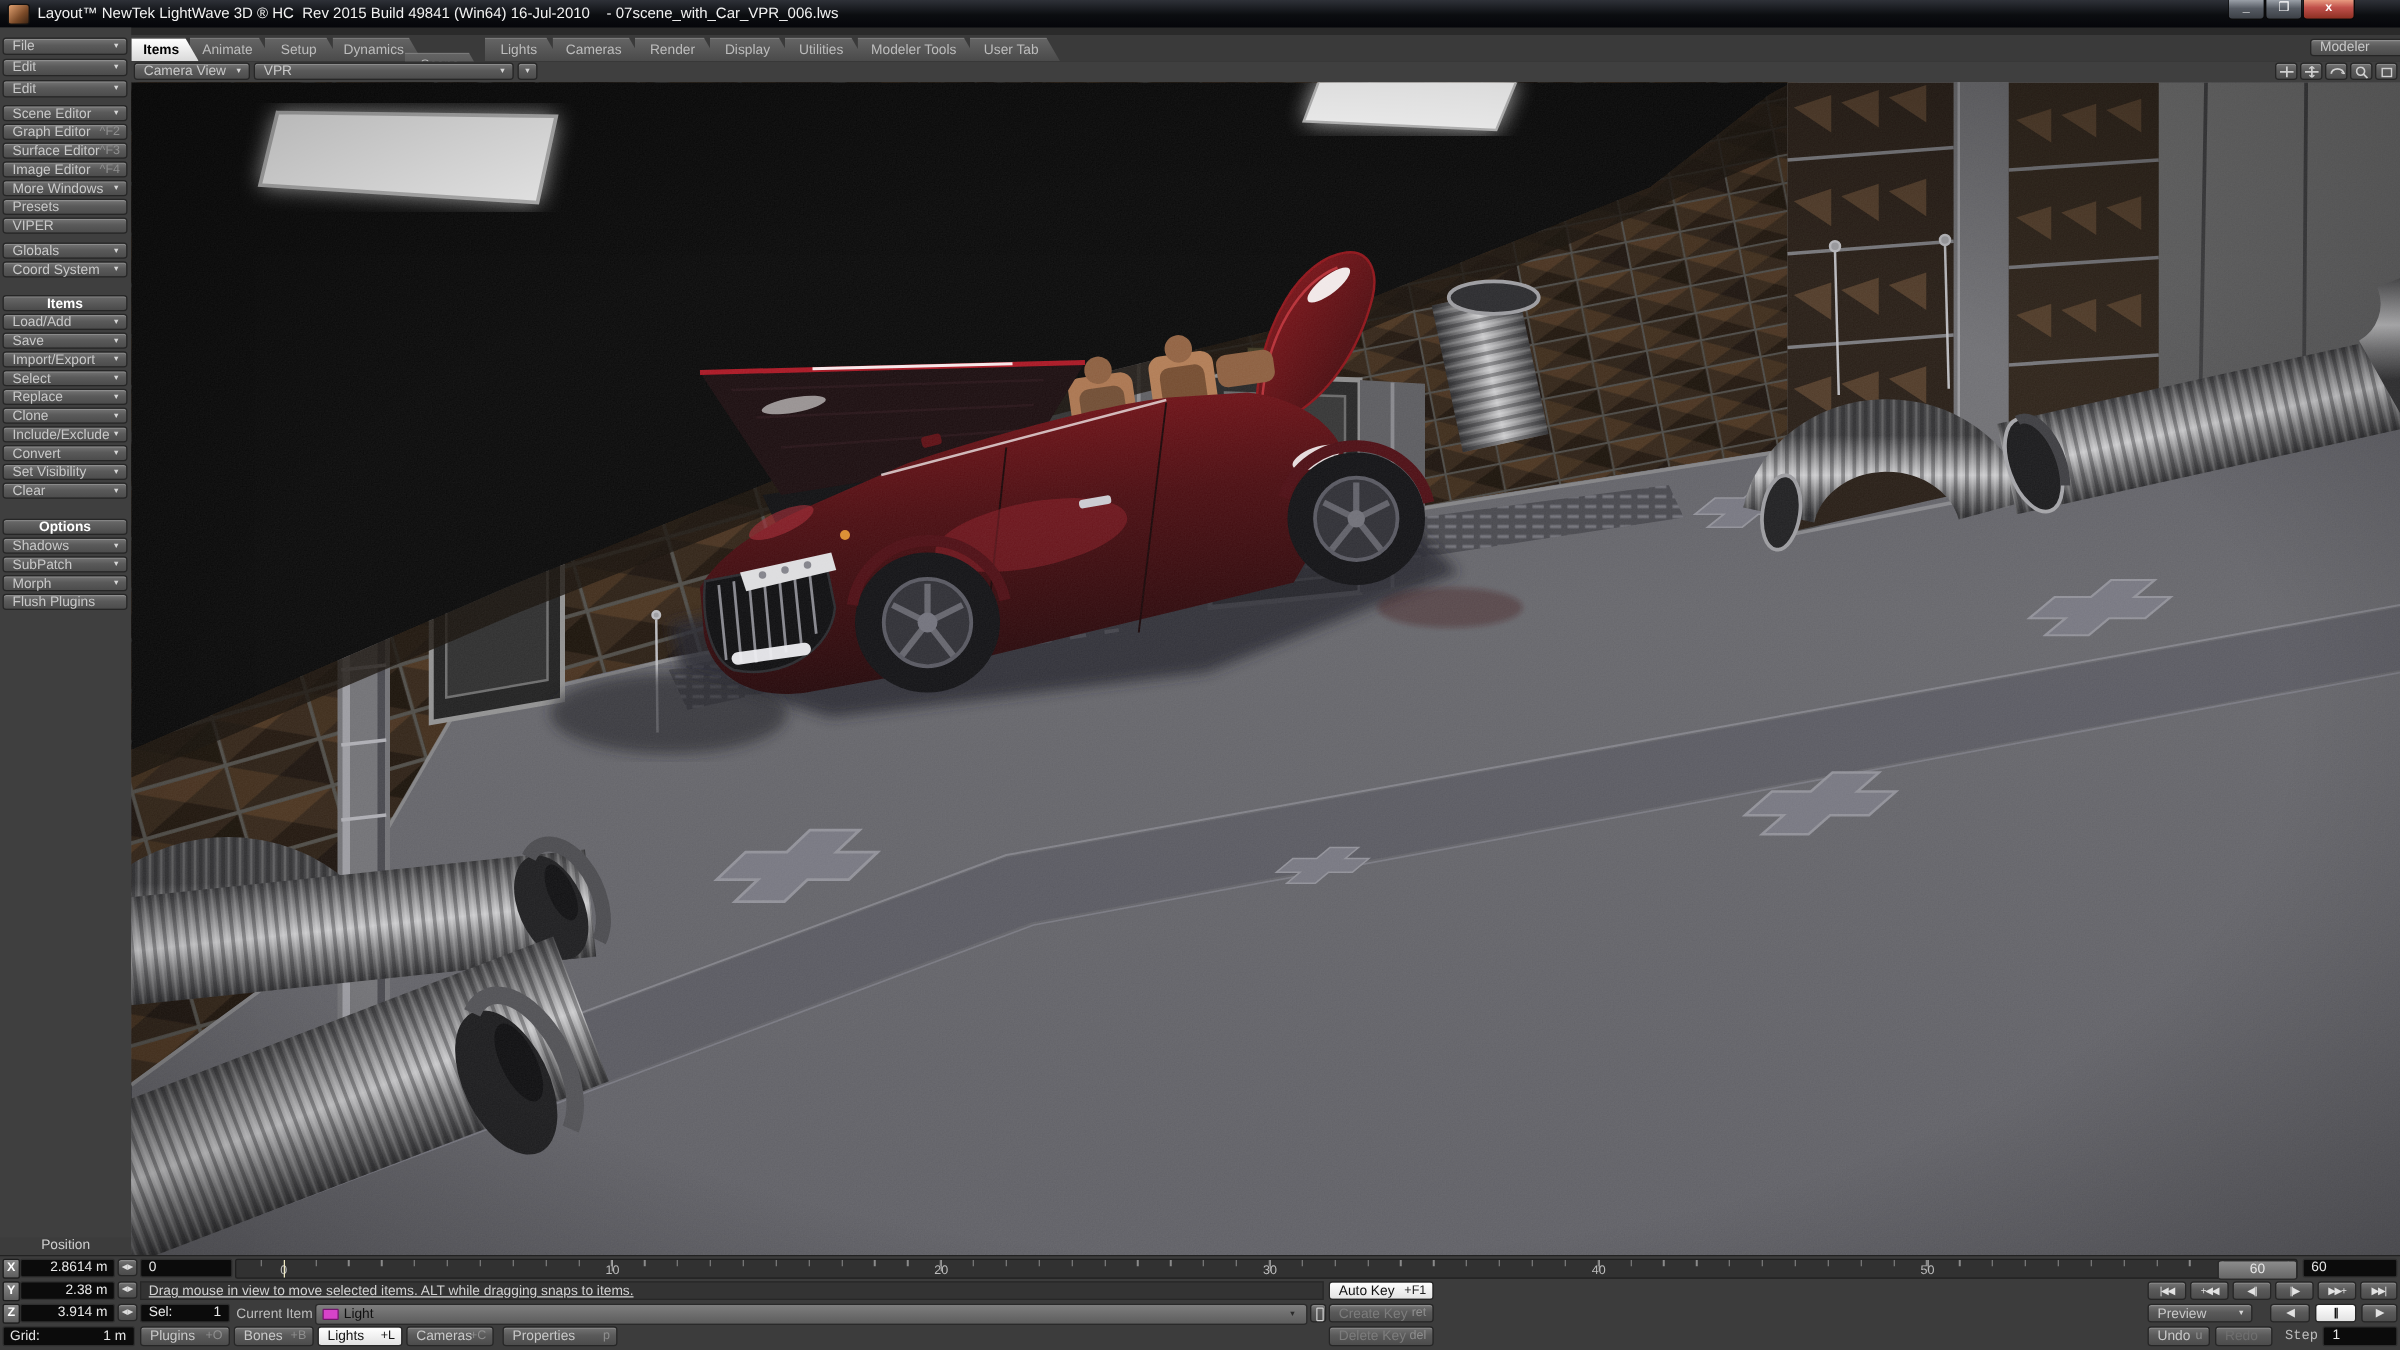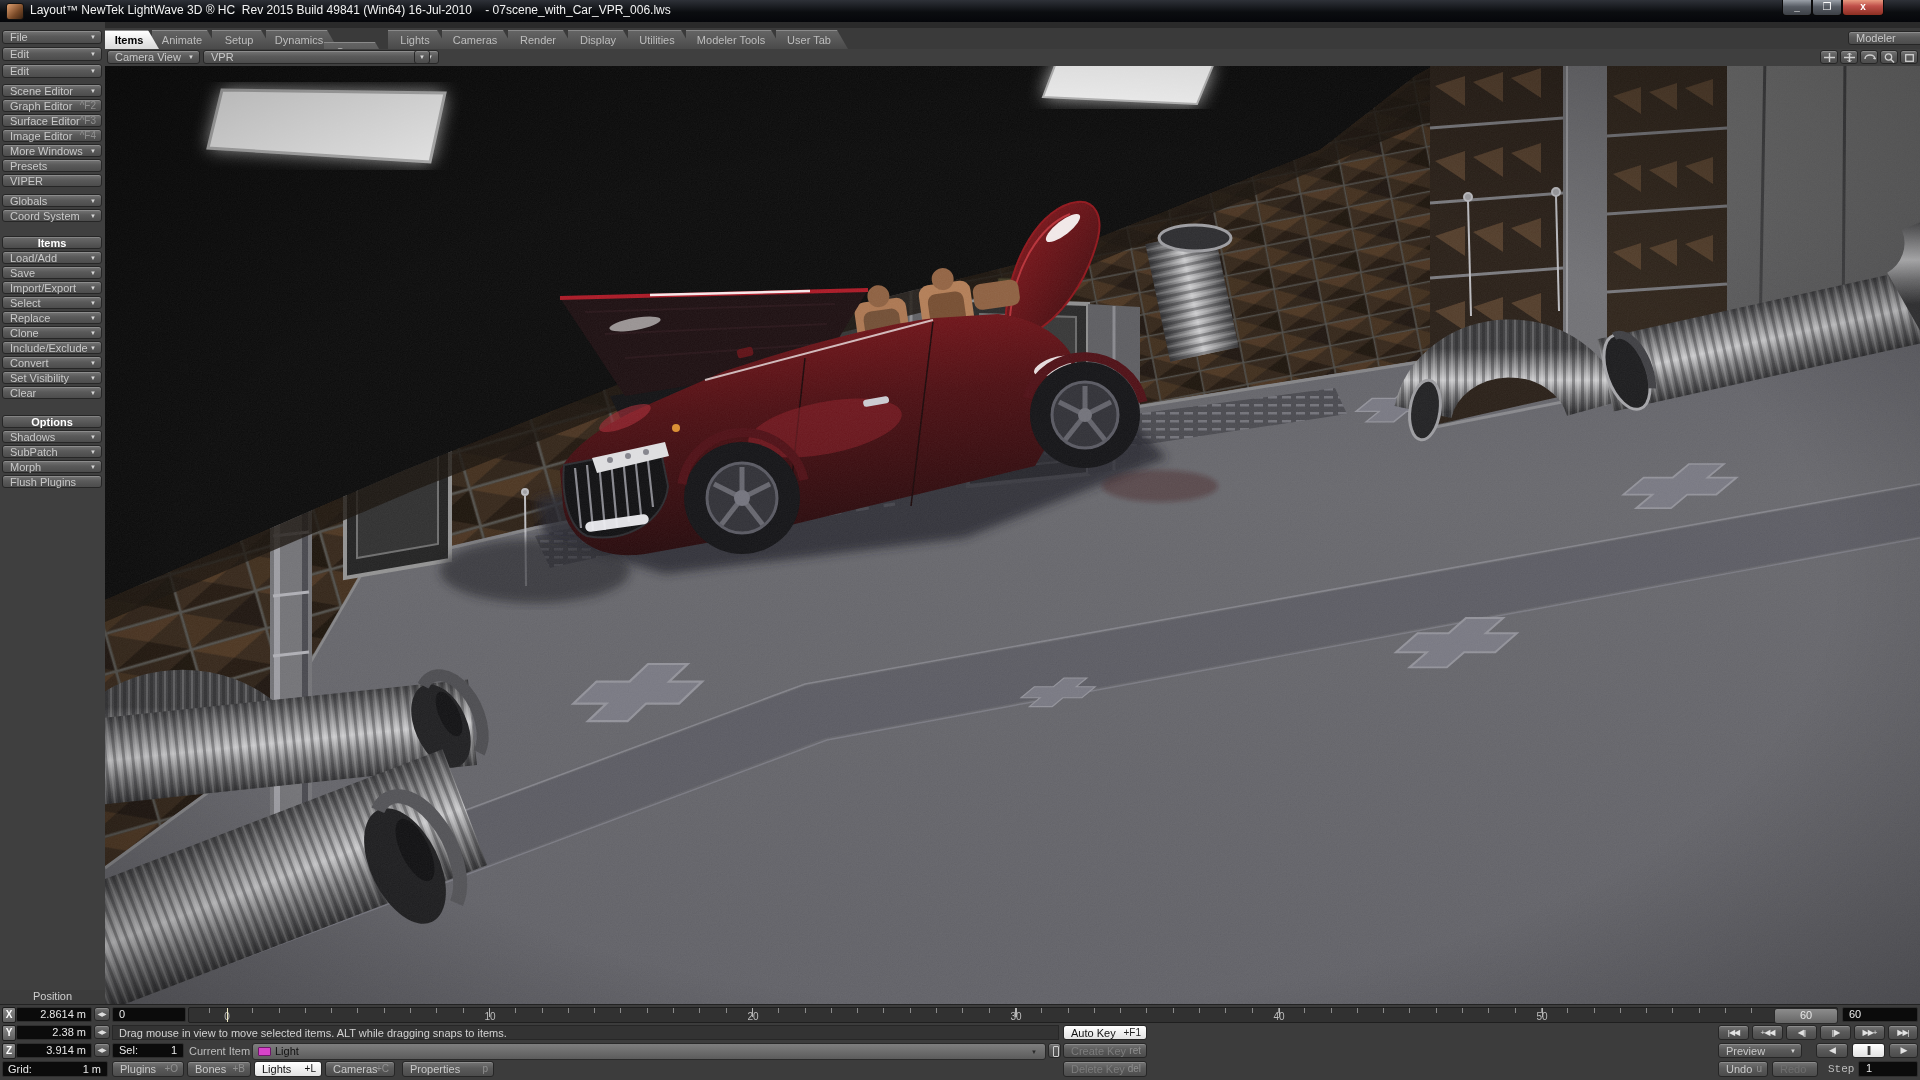--- a/index.html
+++ b/index.html
@@ -55,21 +55,21 @@
      background-position-x:38px;}
   #ruler .major{position:absolute;left:0;top:0;width:100%;height:9px;
      background:repeating-linear-gradient(90deg,transparent 0 262px,#b5b5b5 262px 263.2px);
      background-position-x:38px;}
   .rlabel{position:absolute;top:3px;transform:translateX(-50%);color:#bdbdbd;font-size:10px;}
   #playhead{position:absolute;left:38px;top:0;width:1px;height:14px;background:#efe9c2;}
   #endhandle{position:absolute;left:1585px;top:0px;width:62px;height:14px;border-radius:3px;
      background:linear-gradient(#8c8c8c,#666);border:1px solid #2a2a2a;color:#e6e6e6;
      text-align:center;line-height:13px;}
   #infobar{left:112px;top:20px;width:947px;height:15px;background:#333;border:1px solid #272727;
-     color:#d2d2d2;line-height:14px;padding-left:6px;box-sizing:border-box;white-space:nowrap;}
+     color:#d2d2d2;line-height:14px;padding-left:6px;box-sizing:border-box;white-space:nowrap;text-decoration:underline;}
   .lightbar{background:linear-gradient(#7e7e7e,#5c5c5c);border:1px solid #2a2a2a;border-radius:3px;}
   .licon{position:absolute;left:5px;top:3px;width:11px;height:7px;background:#d743c9;
      border:1px solid #70156a;border-radius:1px;}
   .trbtn{text-align:center;font-size:8px;letter-spacing:-1px;color:#e2e2e2;line-height:13px;}
 </style>
 </head>
 <body>
 
 <div id="titlebar" class="abs">
   <div id="appicon" class="abs"></div>
@@ -96,21 +96,21 @@
     <span class="lbl">Modeler</span>
     <span class="sc">F12</span>
   </div>
 </div>
 
 <div class="abs" style="left:0;top:49px;width:1920px;height:17px;background:#3f3f3f;">
   <div class="abs btn" style="left:107px;top:1px;width:93px;height:14px;">
     <span class="lbl">Camera View</span>
     <span class="arrow">▼</span>
   </div>
-  <div class="abs btn" style="left:203px;top:1px;width:236px;height:14px;padding-left:28px;">
+  <div class="abs btn" style="left:203px;top:1px;width:208px;height:14px;padding-left:28px;">
     <span class="lbl">VPR</span>
     <span class="arrow">▼</span>
   </div>
   <div class="abs btn" style="left:414px;top:1px;width:16px;height:14px;">
     <span class="arrow" style="right:4px;">▼</span>
   </div>
 
   <div class="abs btn" style="left:1820px;top:1px;width:18px;height:14px;">
     <svg class="abs" style="left:3px;top:2px;" width="11" height="9">
         <path d="M5.5 0 L5.5 9 M0 4.5 L11 4.5" stroke="#cfcfcf" stroke-width="1.4"></path>

